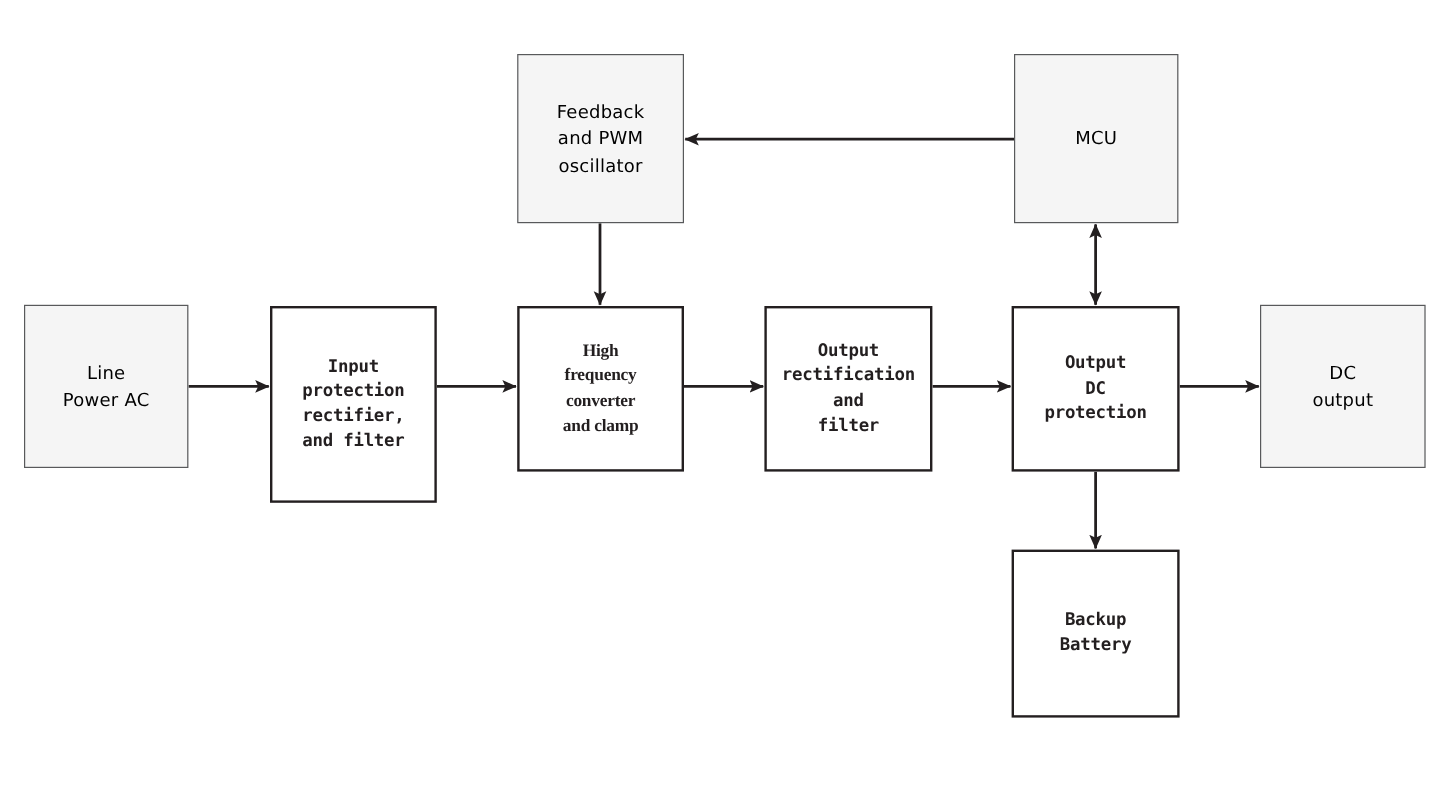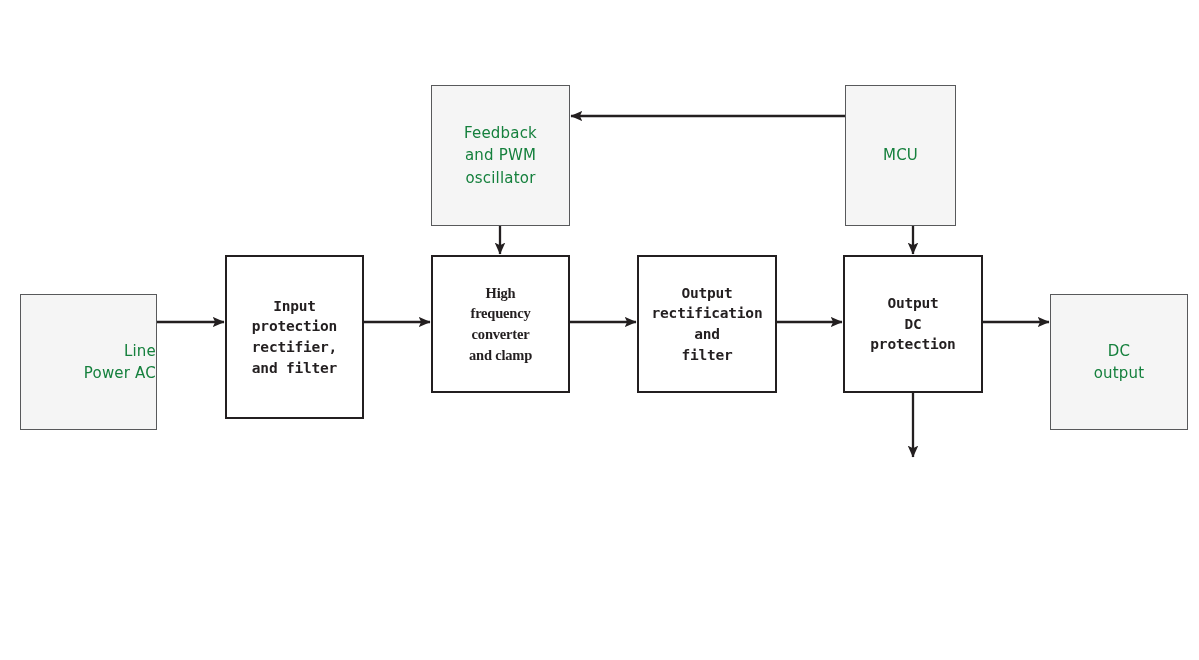--- a/index.html
+++ b/index.html
@@ -43,22 +43,21 @@
     letter-spacing: -0.2px;
   }
   .node-gray {
     background: #f5f5f5;
     border: 1.5px solid #58595b;
     font-family: "DejaVu Sans", sans-serif;
     font-size: 15px;
     font-weight: 400;
     line-height: 1.5;
     letter-spacing: 0.2px;
-    color: #15803d;
-    margin-top: 40px;
+    color: #000000;
   }
   .node-label {
     display: block;
     width: 100%;
   }
 </style>
 </head>
 <body>
 
 <div id="canvas">
@@ -85,21 +84,21 @@
 
     <line x1="845" y1="116" x2="571" y2="116" stroke="#231f20" stroke-width="2.3" marker-end="url(#arrowhead)"></line>
 
     <line x1="500" y1="186" x2="500" y2="254" stroke="#231f20" stroke-width="2.3" marker-end="url(#arrowhead)"></line>
 
     <line x1="913" y1="254" x2="913" y2="187" stroke="#231f20" stroke-width="2.3" marker-end="url(#arrowhead)" marker-start="url(#arrowhead-start)"></line>
 
     <line x1="913" y1="393" x2="913" y2="457" stroke="#231f20" stroke-width="2.3" marker-end="url(#arrowhead)"></line>
   </svg>
 
-  <div class="node node-gray" style="left:20px; top:254px; width:137px; height:136px;text-align:right;">
+  <div class="node node-gray" style="left:20px; top:254px; width:137px; height:136px;">
     <span class="node-label">Line
 Power AC</span>
   </div>
 
   <div class="node node-white" style="left:225px; top:255px; width:139px; height:164px;">
     <span class="node-label">Input
 protection
 rectifier,
 and filter</span>
   </div>
@@ -128,18 +127,22 @@
     <span class="node-label">DC
 output</span>
   </div>
 
   <div class="node node-gray" style="left:431px; top:45px; width:139px; height:141px;">
     <span class="node-label">Feedback
 and PWM
 oscillator</span>
   </div>
 
-  <div class="node node-gray" style="left:845px; top:45px; width:111px; height:141px;">
+  <div class="node node-gray" style="left:845px; top:45px; width:137px; height:141px;">
     <span class="node-label">MCU</span>
   </div>
 
+  <div class="node node-white" style="left:843px; top:458px; width:140px; height:140px;">
+    <span class="node-label">Backup
+Battery</span>
+  </div>
 
 </div>
 
 </body></html>

